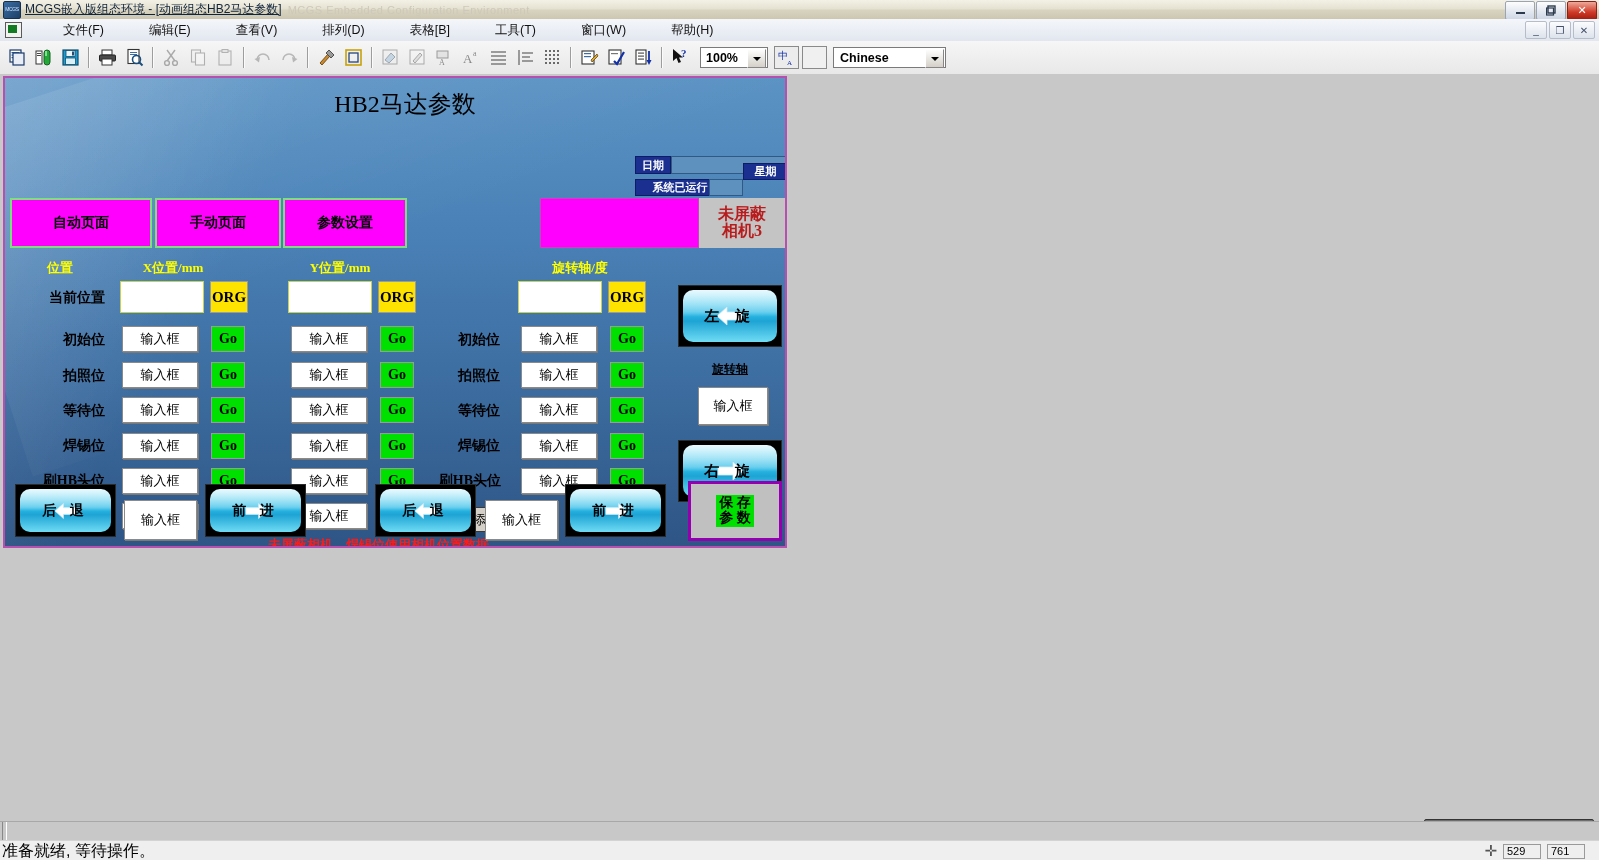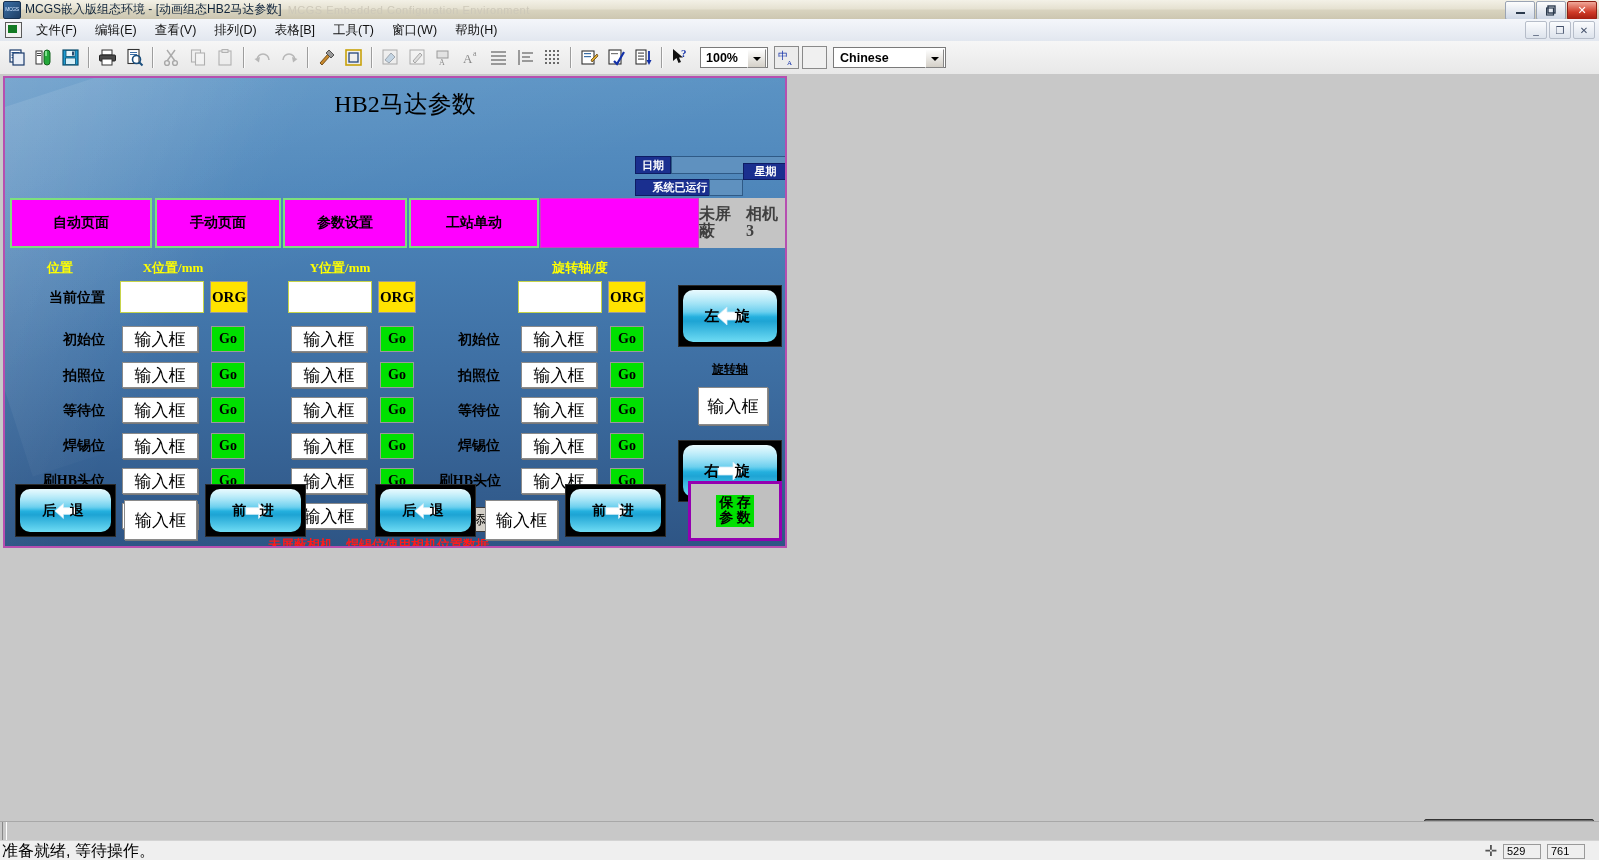--- a/index.html
+++ b/index.html
@@ -21,21 +21,21 @@
     width:16px;height:16px;margin:0 4px 0 3px;flex:0 0 auto;
     background:linear-gradient(135deg,#3a6ea5,#1e3f66);
     border:1px solid #163050;border-radius:2px;
     position:relative;
   }
   #titlebar .tb-icon:after{
     content:"MCGS";position:absolute;left:0;top:4px;width:100%;
     font-size:5px;color:#cfe4ff;text-align:center;letter-spacing:-0.4px;
   }
   #titlebar .tb-title{
-    font-size:12px;color:#10243b;white-space:nowrap;
+    font-size:12px;color:#10243b;white-space:nowrap;text-decoration:underline;
   }
   #titlebar .tb-ghost{
     margin-left:6px;font-size:11px;color:#cdc8b9;white-space:nowrap;
     letter-spacing:0.5px;
   }
   #titlebar .tb-btns{margin-left:auto;display:flex;height:17px;padding-right:2px;}
   #titlebar .tb-btn{
     width:28px;height:17px;margin-left:1px;
     border:1px solid #9aa4b4;border-radius:2px;
     background:linear-gradient(to bottom,#fdfdfd,#cfd8e6);
@@ -44,21 +44,21 @@
   }
   #titlebar .tb-btn.close{
     background:linear-gradient(to bottom,#f0a99a,#cf3a26 60%,#a51f10);
     border:1px solid #8d2114;color:#fff;font-weight:bold;
   }
   
   #menubar{
     position:absolute;left:0;top:19px;width:1599px;height:22px;
     background:linear-gradient(to bottom,#f4f6fa,#e2e7ef);
     border-bottom:1px solid #c3c9d4;
-    display:flex;align-items:center;
+    display:flex;align-items:center;gap:27px;
   }
   #menubar .doc-icon{
     width:15px;height:14px;margin:0 5px 0 5px;
     border:1px solid #5a5a5a;background:#f2f2f2;position:relative;
   }
   #menubar .doc-icon:after{
     content:"";position:absolute;left:2px;top:2px;width:9px;height:8px;
     background:#127a23;
   }
   #menubar .mi{
@@ -156,43 +156,43 @@
     border:2px solid #7de07d;box-sizing:border-box;
     display:flex;align-items:center;justify-content:center;
     font-size:14px;font-weight:bold;color:#000;
   }
   .navblank{
     position:absolute;top:120px;height:50px;background:#ff00ff;
     border:1px solid #cf3fc4;box-sizing:border-box;
   }
   .cam-badge{
     position:absolute;top:120px;height:50px;background:#c4c4c4;
-    display:flex;flex-direction:row;align-items:center;justify-content:center;
-    font-size:16px;font-weight:bold;color:#404040;line-height:1.05;
+    display:flex;flex-direction:column;align-items:center;justify-content:center;
+    font-size:16px;font-weight:bold;color:#b91c1c;line-height:1.05;
     font-family:"Liberation Serif","DejaVu Serif",serif;
   }
   
   .colhdr{
     position:absolute;font-size:13px;font-weight:bold;color:#ffff00;
     font-family:"Liberation Serif","DejaVu Serif",serif;
   }
   .rowlbl{
     position:absolute;font-size:14px;color:#000;font-weight:bold;
     font-family:"Liberation Serif","DejaVu Serif",serif;
     text-align:right;
   }
   .curbox{
     position:absolute;height:32px;background:#fff;
     border:1px solid #c7d44a;box-sizing:border-box;
   }
   .inbox{
     position:absolute;height:26px;background:#fff;
     border:1px solid #8a8a8a;box-sizing:border-box;
     display:flex;align-items:center;justify-content:center;
-    font-size:17px;color:#000;
+    font-size:13px;color:#000;
     font-family:Liberation Sans, sans-serif;
     box-shadow:inset 1px 1px 0 #fff, 1px 1px 0 #7a7a7a;
   }
   .orgbtn{
     position:absolute;height:32px;width:38px;background:#ffe300;
     border:1px solid #9b9b9b;box-sizing:border-box;
     display:flex;align-items:center;justify-content:center;
     font-size:15px;font-weight:bold;color:#000;
     font-family:"Liberation Serif","DejaVu Serif",serif;
   }
@@ -591,21 +591,20 @@
     <div class="lbl-blue" style="left:630px;top:78px;width:36px;height:18px;">日期</div>
     <div class="val-box" style="left:666px;top:78px;width:117px;height:18px;"></div>
 
     <div class="lbl-blue" style="left:630px;top:101px;width:90px;height:17px;">系统已运行</div>
     <div class="val-box" style="left:704px;top:101px;width:34px;height:17px;"></div>
     <div class="lbl-blue" style="left:738px;top:85px;width:45px;height:17px;">星期</div>
 
     <div class="navbtn" style="left:5px;width:142px;">自动页面</div>
     <div class="navbtn" style="left:150px;width:126px;">手动页面</div>
     <div class="navbtn" style="left:278px;width:124px;">参数设置</div>
-    <div class="navbtn" style="left:404px;width:130px;">工站单动</div>
     <div class="navblank" style="left:535px;width:159px;"></div>
     <div class="cam-badge" style="left:694px;width:86px;">
       <span>未屏蔽</span>
       <span>相机3</span>
     </div>
 
     <div class="colhdr" style="left:30px;top:181px;width:50px;text-align:center;">位置</div>
     <div class="colhdr" style="left:118px;top:181px;width:100px;text-align:center;">X位置/mm</div>
     <div class="colhdr" style="left:285px;top:181px;width:100px;text-align:center;">Y位置/mm</div>
     <div class="colhdr" style="left:520px;top:181px;width:110px;text-align:center;">旋转轴/度</div>

